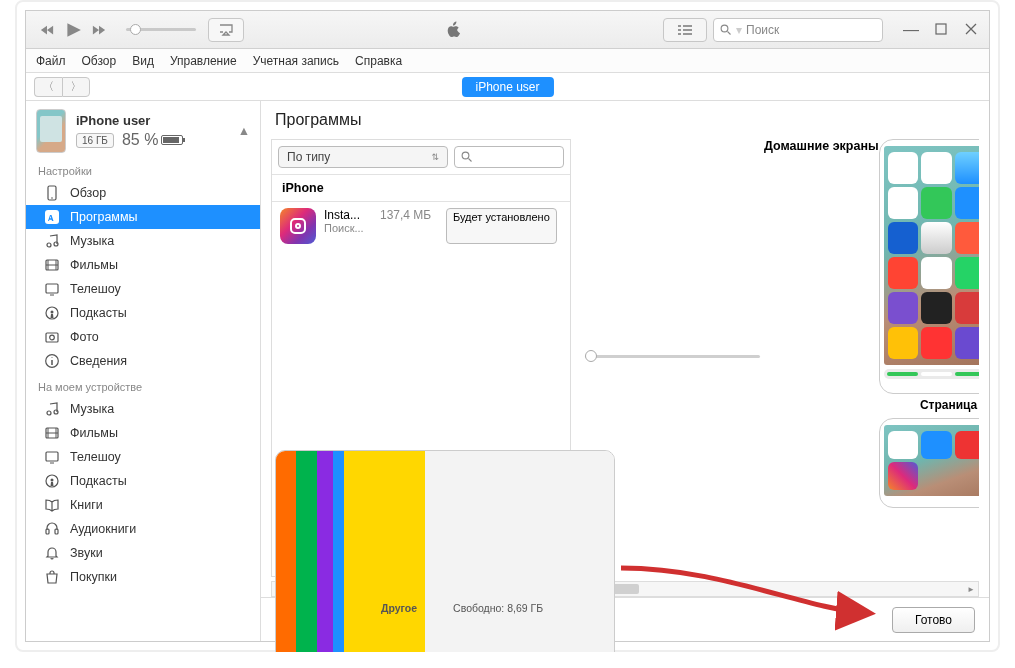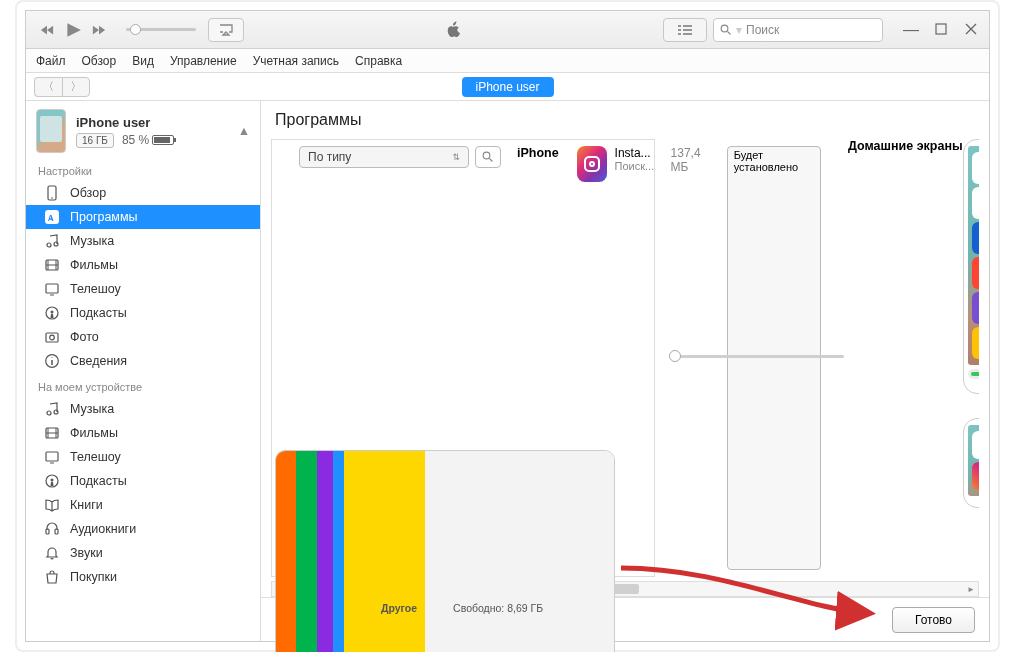--- a/index.html
+++ b/index.html
@@ -29,33 +29,33 @@
 .pill { position:absolute; left:50%; transform:translateX(-50%); background:#1e90ff; color:#fff; font-size:12px; padding:3px 14px; border-radius:4px; }
 .body { flex:1; display:flex; min-height:0; }
 .sidebar { width:235px; border-right:1px solid #ddd; background:#fff; overflow:hidden; font-size:12.5px; color:#333; }
 .devhdr { display:flex; align-items:center; padding:8px 10px 4px 10px; gap:10px; }
 .devimg { width:30px; height:44px; border:1px solid #ccc; border-radius:4px; background:linear-gradient(135deg,#84c6c8 40%,#d6a988 60%); position:relative; }
 .devimg::after { content:""; position:absolute; inset:6px 3px 10px 3px; background:#cfe3e3; border-radius:2px; }
 .devinfo { flex:1; }
 .devname { font-weight:600; font-size:13px; }
 .devchips { display:flex; align-items:center; gap:8px; margin-top:3px; }
 .storage-chip { border:1px solid #bbb; border-radius:3px; font-size:10px; padding:1px 5px; color:#555; background:#f7f7f7; }
-.batt { font-size:12px; color:#666; display:flex; align-items:center; gap:3px; }
+.batt { font-size:16px; color:#666; display:flex; align-items:center; gap:3px; }
 .batt-icon { width:22px; height:10px; border:1px solid #666; border-radius:2px; position:relative; }
 .batt-icon::before { content:""; position:absolute; right:-3px; top:2px; width:2px; height:4px; background:#666; }
 .batt-icon::after { content:""; position:absolute; left:1px; top:1px; bottom:1px; width:80%; background:#666; }
 .eject { color:#888; cursor:pointer; }
 .sect { font-size:11px; color:#888; padding:8px 12px 4px 12px; }
 .sitem { display:flex; align-items:center; gap:10px; padding:4px 12px 4px 18px; cursor:pointer; }
 .sitem.sel { background:#1e90ff; color:#fff; }
 .sitem svg { width:16px; height:16px; flex-shrink:0; }
 .main { flex:1; display:flex; flex-direction:column; min-width:0; }
 .main-h { font-size:16px; padding:10px 14px; color:#222; }
 .cols { flex:1; display:flex; min-height:0; gap:10px; padding:0 10px; }
-.leftcol { width:384px; display:flex; flex-direction:row; border:1px solid #ddd;padding-left:21px; }
+.leftcol { width:300px; display:flex; flex-direction:column; border:1px solid #ddd; }
 .filterrow { display:flex; gap:6px; padding:6px; border-bottom:1px solid #e2e2e2; }
 .dropdown { flex:0 0 170px; height:22px; border:1px solid #bbb; border-radius:4px; background:#f5f5f5; font-size:12px; display:flex; align-items:center; padding:0 8px; justify-content:space-between; color:#444; }
 .appsearch { flex:1; height:22px; border:1px solid #bbb; border-radius:4px; display:flex; align-items:center; padding:0 6px; color:#888; }
 .grouph { font-weight:700; font-size:12.5px; padding:6px 10px; border-bottom:1px solid #e2e2e2; }
 .approw { display:flex; gap:8px; padding:6px 8px; font-size:12px; }
 .appicon { width:36px; height:36px; border-radius:8px; background:linear-gradient(135deg,#f58529,#dd2a7b 40%,#8134af 70%,#515bd4); display:flex; align-items:center; justify-content:center; }
 .appicon div { width:16px; height:16px; border:2px solid #fff; border-radius:5px; position:relative; }
 .appicon div::after { content:""; position:absolute; inset:3px; border:2px solid #fff; border-radius:50%; }
 .appname { width:48px; overflow:hidden; text-overflow:ellipsis; white-space:nowrap; }
 .appsub { color:#888; font-size:11px; }

